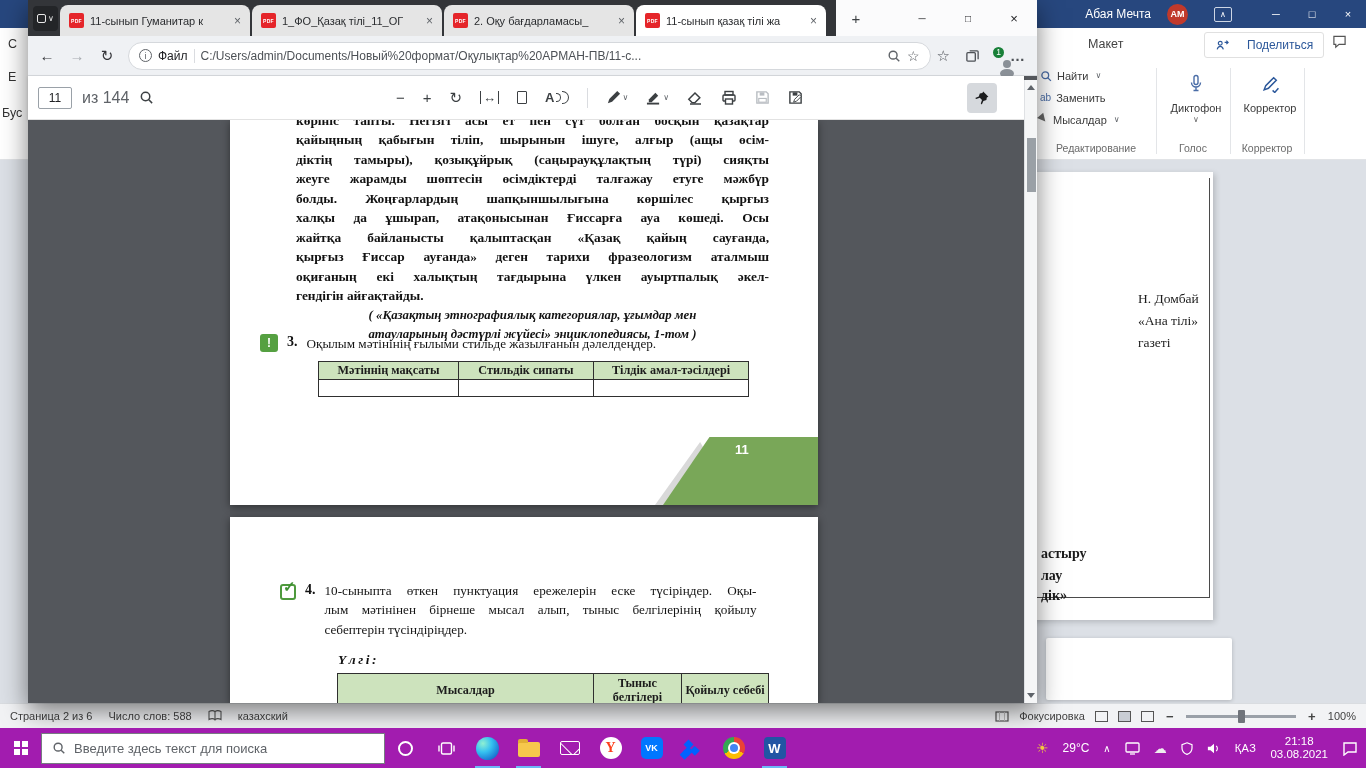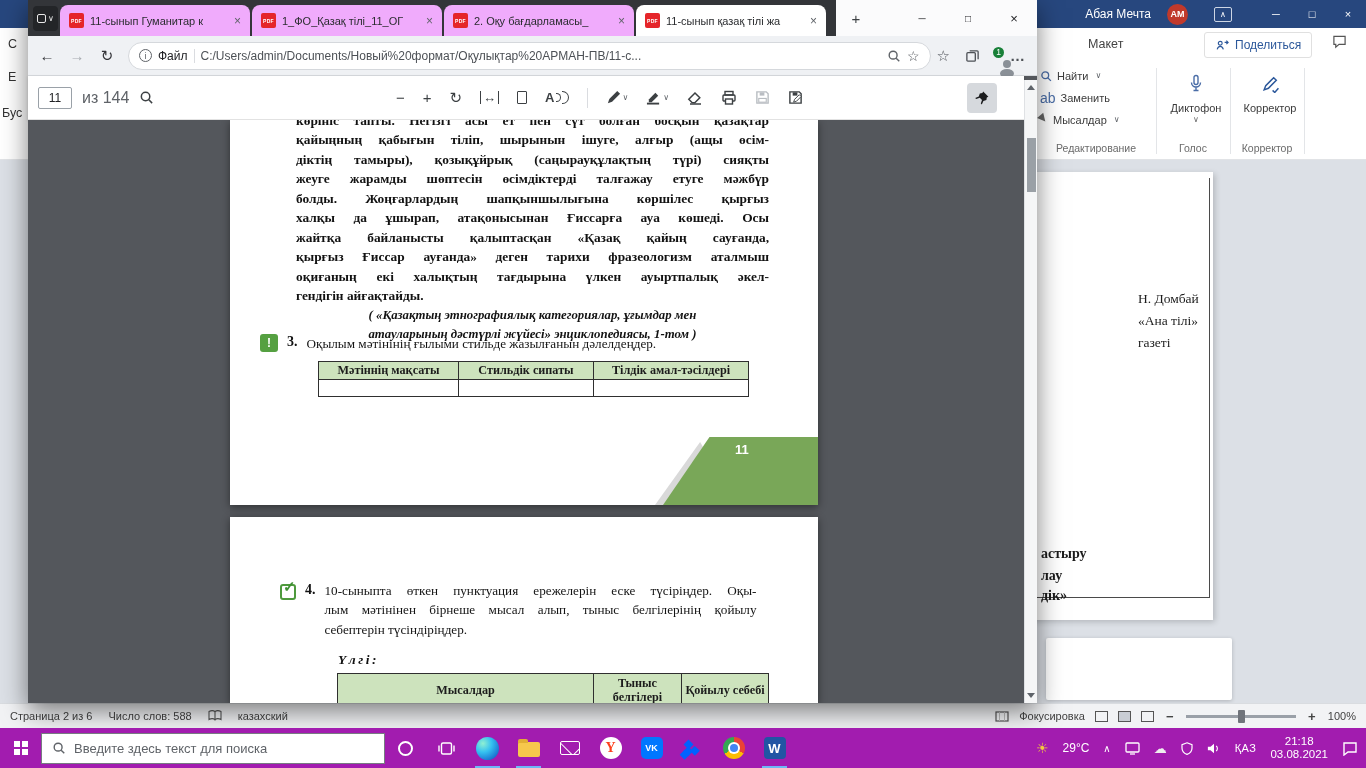--- a/index.html
+++ b/index.html
@@ -11,21 +11,21 @@
 .word{position:absolute;left:0;top:0;width:1366px;height:728px;background:#dce0e6}
 .w-title{position:absolute;left:0;top:0;right:0;height:28px;background:#27477e;color:#fff;display:flex;justify-content:flex-end;align-items:center;font-size:12px}
 .w-title .uname{margin-right:16px}
 .w-avatar{width:21px;height:21px;border-radius:50%;background:#c0392b;color:#fff;font-size:9px;font-weight:bold;display:flex;align-items:center;justify-content:center;margin-right:26px}
 .w-ribopts{width:18px;height:15px;border:1px solid #cdd6e4;border-radius:2px;display:flex;align-items:center;justify-content:center;font-size:8px;margin-right:26px}
 .w-ctl{width:36px;height:28px;display:flex;align-items:center;justify-content:center;font-size:11px}
 .w-r1{position:absolute;left:0;top:28px;right:0;height:34px;background:#fff}
 .w-r2{position:absolute;left:0;top:62px;right:0;height:98px;background:#fff;border-bottom:1px solid #e1e3e6}
 .w-frag{position:absolute;color:#333;font-size:12.5px}
 .w-tabname{position:absolute;left:1088px;top:9px;font-size:12.5px;color:#444}
-.w-share{position:absolute;left:1204px;top:4px;height:26px;display:flex;align-items:center;gap:6px;padding:0 10px;border:1px solid #e0e0e0;border-radius:3px;background:#fff;color:#2b579a;font-size:12px}
+.w-share{position:absolute;left:1204px;top:4px;height:26px;display:flex;align-items:center;gap:18px;padding:0 10px;border:1px solid #e0e0e0;border-radius:3px;background:#fff;color:#2b579a;font-size:12px}
 .w-comment{position:absolute;left:1332px;top:7px}
 .w-findcol{position:absolute;left:1040px;top:5px;display:flex;flex-direction:column;gap:5px}
 .w-findcol .row{display:flex;align-items:center;gap:5px;height:17px;font-size:11px;color:#3b3b3b}
 .w-sep{position:absolute;top:6px;height:86px;width:1px;background:#e3e5e8}
 .w-big{position:absolute;top:2px;width:64px;text-align:center;font-size:11px;color:#3b3b3b}
 .w-big .micwrap{height:38px;display:flex;align-items:center;justify-content:center}
 .w-big .cd{display:block;font-size:8px;color:#666;margin-top:1px}
 .w-grplabel{position:absolute;top:80px;font-size:10.5px;color:#6b6b6b;text-align:center}
 .w-doc{position:absolute;left:0;top:160px;right:0;bottom:25px;background:#dce0e6;overflow:hidden}
 .w-page{position:absolute;left:1000px;top:12px;width:213px;height:448px;background:#fff;box-shadow:2px 2px 6px rgba(0,0,0,.18)}
@@ -41,21 +41,21 @@
 .vico{width:13px;height:11px;border:1.3px solid #555;display:inline-block}
 .vico.sel{background:#c9cdd4}
 .zbtn{font-size:13px;font-weight:bold;color:#444;width:12px;text-align:center}
 
 
 .edge{position:absolute;left:28px;top:0;width:1009px;height:703px;box-shadow:0 8px 24px rgba(0,0,0,.5);background:#54575c}
 .e-tabs{position:absolute;left:0;top:0;right:0;height:36px;background:#333539}
 .e-tabswhite{position:absolute;left:808px;top:0;right:0;bottom:0;background:#fbfbfc}
 .tabactions{position:absolute;left:5px;top:6px;width:25px;height:25px;border-radius:4px;background:#232528;display:flex;align-items:center;justify-content:center;gap:2px;color:#e8e8e8;font-size:8px}
 .tabactions .sq{width:9px;height:9px;border:1.2px solid #e8e8e8;border-radius:2px}
-.tab{position:absolute;top:5px;height:31px;width:190px;border-radius:8px 8px 0 0;background:#f0abfc;display:flex;align-items:center;gap:6px;padding:0 9px;font-size:11px;color:#2a2c2f}
+.tab{position:absolute;top:5px;height:31px;width:190px;border-radius:8px 8px 0 0;background:#e5e5e5;display:flex;align-items:center;gap:6px;padding:0 9px;font-size:11px;color:#2a2c2f}
 .tab.active{background:#fff}
 .pdfic{width:15px;height:15px;background:#e5252a;border-radius:2px;color:#fff;font-size:5px;font-weight:bold;display:flex;align-items:center;justify-content:center;flex:0 0 auto;letter-spacing:.3px}
 .tab .lbl{flex:1;white-space:nowrap;overflow:hidden}
 .tab .x{font-size:12px;color:#5f6368;flex:0 0 auto}
 .newtab{position:absolute;left:818px;top:8px;width:20px;height:20px;display:flex;align-items:center;justify-content:center;font-size:15px;color:#3c4043}
 .e-winctl{position:absolute;right:0;top:0;height:36px;display:flex}
 .e-winctl .wc{width:46px;height:36px;display:flex;align-items:center;justify-content:center;font-size:10px;color:#202124}
 .e-nav{position:absolute;left:0;top:36px;right:0;height:40px;background:#eff1f4;border-bottom:1px solid #d7dade;display:flex;align-items:center;padding:0 12px 0 4px}
 .nbtn{width:30px;height:30px;display:flex;align-items:center;justify-content:center;font-size:15px;color:#35363a;flex:0 0 auto}
 .nbtn.dis{color:#a7abb0}
@@ -189,21 +189,21 @@
       <div class="w-findcol">
         <div class="row">
           <svg width="12" height="12" viewBox="0 0 16 16">
               <circle cx="7" cy="7" r="4.5" fill="none" stroke="#4a6da7" stroke-width="1.8"></circle>
               <line x1="10.5" y1="10.5" x2="14.5" y2="14.5" stroke="#4a6da7" stroke-width="1.8"></line>
             </svg>
           <span>Найти</span>
           <span class="caretdn">∨</span>
         </div>
         <div class="row">
-          <b style="color:#4a6da7;font-size:14px;font-weight:400">ab</b>
+          <b style="color:#4a6da7;font-size:10px;font-weight:400">ab</b>
           <span>Заменить</span>
         </div>
         <div class="row">
           <span style="width:0;height:0;border:4px solid transparent;border-top:8px solid #666;transform:rotate(-40deg);display:inline-block"></span>
           <span>Мысалдар</span>
           <span class="caretdn">∨</span>
         </div>
       </div>
 
       <span class="w-sep" style="left:1156px"></span>

